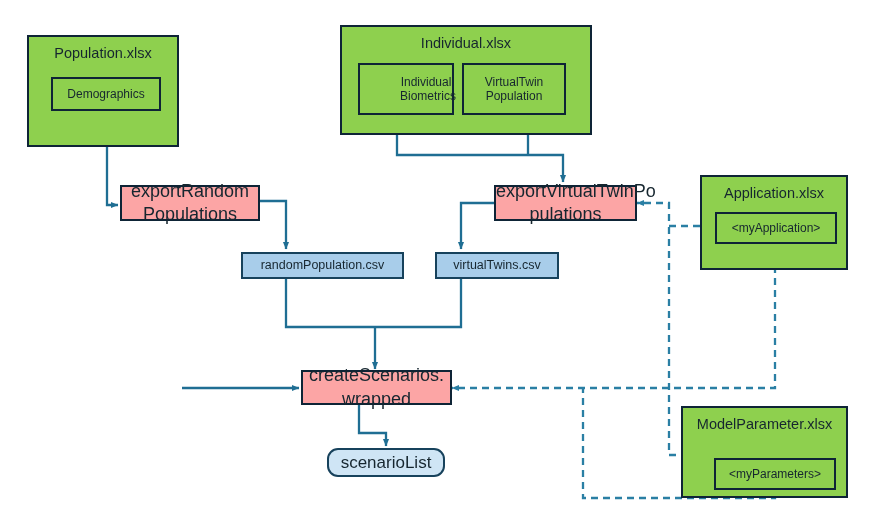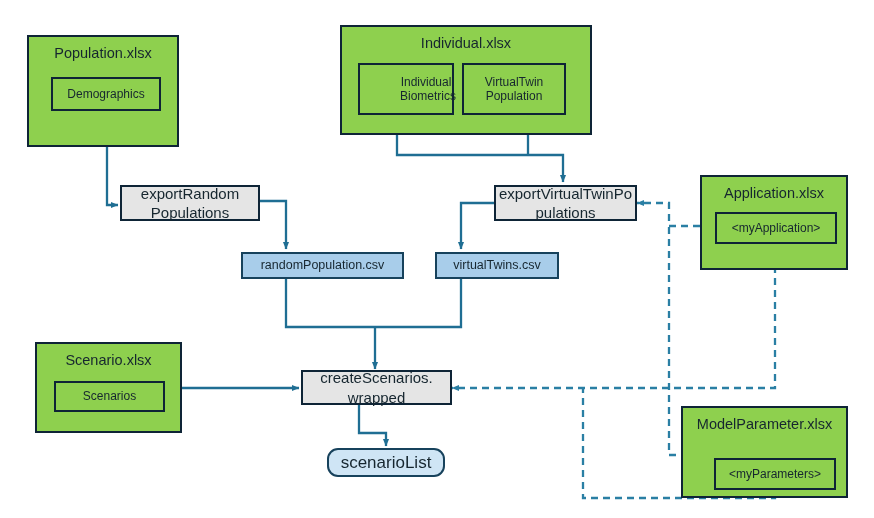--- a/index.html
+++ b/index.html
@@ -15,21 +15,21 @@
   .xlsx{background:#8ed04e;border:2.5px solid #0e2436;}
   .xlsx-title{position:absolute;left:0;right:0;top:8px;text-align:center;
               font-size:14.5px;color:#16262f;line-height:1.15;}
   
   .sheet{position:absolute;box-sizing:border-box;background:#8ed04e;
          border:2.5px solid #0e2436;display:flex;align-items:center;
          justify-content:center;text-align:center;font-size:12px;
          line-height:1.2;color:#16262f;}
 
   
-  .func{background:#e5e5e5;border:2.5px solid #0e2436;font-size:15px;
+  .func{background:#fca5a5;border:2.5px solid #0e2436;font-size:18px;
         line-height:1.28;color:#16262f;}
 
   
   .datafile{background:#a8cdea;border:2.5px solid #17425c;font-size:12.5px;
             line-height:1.25;color:#16262f;margin-left:36px;}
 
   
   .listnode{background:#cfe5f5;border:2.5px solid #17425c;border-radius:11px;
             font-size:17px;color:#16262f;}
 
@@ -104,26 +104,20 @@
     </div>
   </div>
 
   <div class="node xlsx" style="left:700px;top:175px;width:148px;height:95px;">
     <span class="xlsx-title">Application.xlsx</span>
     <div class="sheet" style="left:13px;top:35px;width:122px;height:32px;">
       <span class="lbl">&lt;myApplication&gt;</span>
     </div>
   </div>
 
-  <div class="node xlsx" style="left:35px;top:342px;width:147px;height:91px;">
-    <span class="xlsx-title">Scenario.xlsx</span>
-    <div class="sheet" style="left:17px;top:37px;width:111px;height:31px;">
-      <span class="lbl">Scenarios</span>
-    </div>
-  </div>
 
   <div class="node xlsx" style="left:681px;top:406px;width:167px;height:92px;">
     <span class="xlsx-title">ModelParameter.xlsx</span>
     <div class="sheet" style="left:31px;top:50px;width:122px;height:32px;">
       <span class="lbl">&lt;myParameters&gt;</span>
     </div>
   </div>
 
   <div class="node func" style="left:120px;top:185px;width:140px;height:36px;flex-direction:column;">
     <span class="lbl">exportRandom</span>

